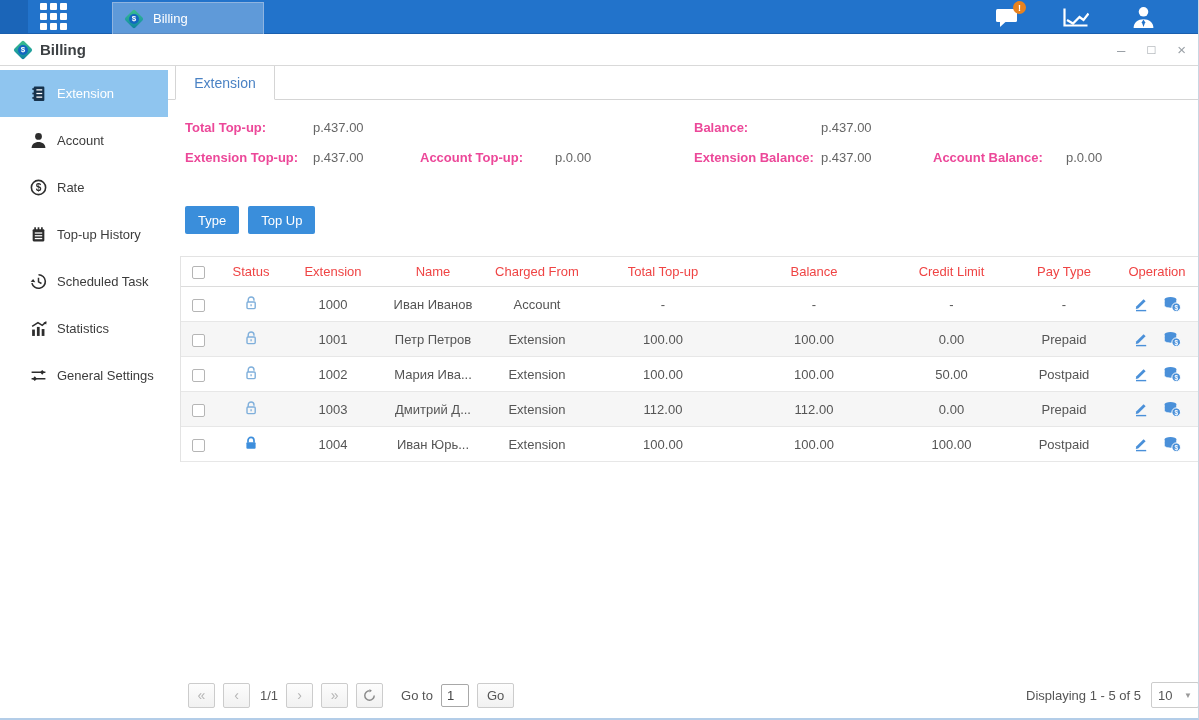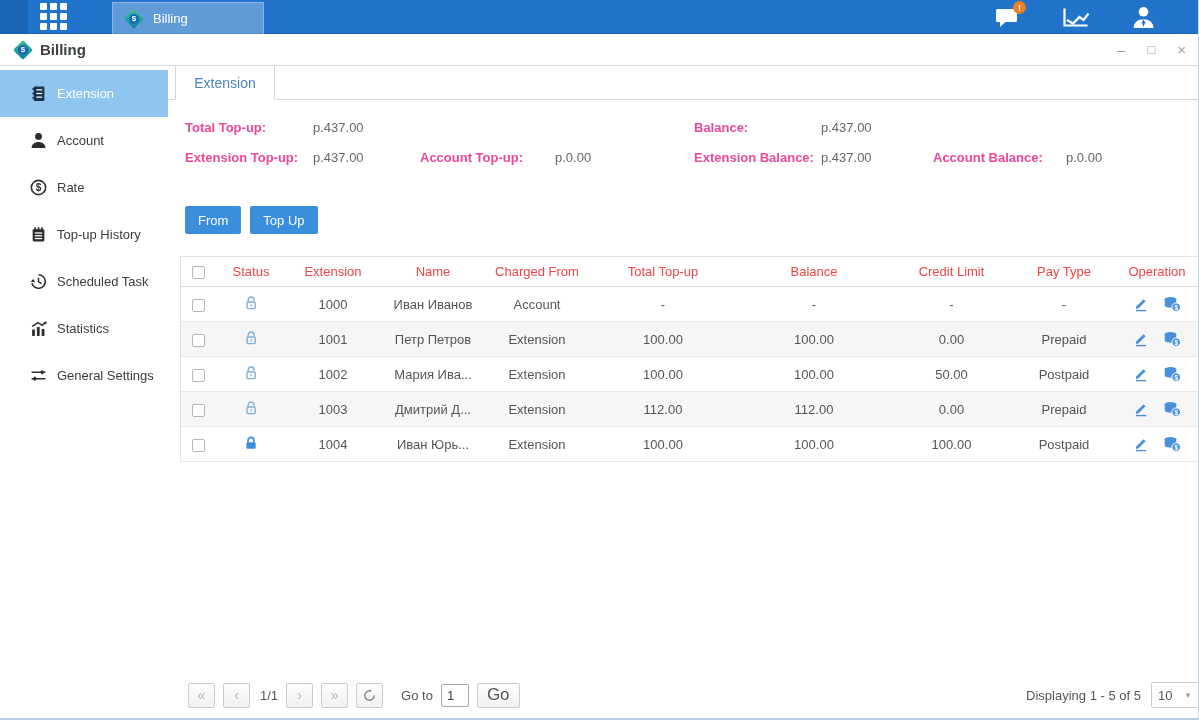--- a/index.html
+++ b/index.html
@@ -76,21 +76,21 @@
   .op-icons { display:flex; justify-content:center; gap:14px; }
   .op-icons svg { cursor:pointer; }
   .lock { display:inline-block; width:16px; height:16px; }
 
   
   .pager { margin-top:auto; height:30px; margin-bottom:8px; display:flex; align-items:center; padding:0 14px 0 20px; color:#555; }
   .pg-btn { width:27px; height:25px; border:1px solid #ccc; border-radius:2px; background:linear-gradient(#fdfdfd,#f1f1f1); display:flex; align-items:center; justify-content:center; color:#b5b5b5; font-size:14px; cursor:pointer; margin-right:8px; }
   .pg-ind { margin:0 8px 0 2px; color:#555; }
   .goto-lbl { margin:0 8px 0 10px; }
   .goto-input { width:28px; height:23px; border:1px solid #a8a8a8; border-radius:2px; font-family:inherit; font-size:13px; padding-left:5px; color:#444; }
-  .go-btn { height:25px; padding:0 9px; margin-left:8px; border:1px solid #ccc; border-radius:2px; background:linear-gradient(#fdfdfd,#f1f1f1); color:#555; font-family:inherit; font-size:17px; cursor:pointer; }
+  .go-btn { height:25px; padding:0 9px; margin-left:8px; border:1px solid #ccc; border-radius:2px; background:linear-gradient(#fdfdfd,#f1f1f1); color:#555; font-family:inherit; font-size:13px; cursor:pointer; }
   .pg-right { margin-left:auto; display:flex; align-items:center; gap:10px; }
   .size-select { width:48px; height:26px; border:1px solid #ccc; border-radius:2px; background:#fff; display:flex; align-items:center; justify-content:space-between; padding:10px 6px; cursor:pointer; color:#555; }
   .size-select .arr { color:#9a9a9a; font-size:8px; }
 </style>
 </head>
 <body>
 
 <div class="topbar">
   <div class="topbar-left"></div>
   <div class="grid-icon">
@@ -256,21 +256,21 @@
         <div class="sum-right">
           <span class="lbl w127">Extension Balance:</span>
           <span class="val w112">p.437.00</span>
           <span class="lbl w105" style="width:133px">Account Balance:</span>
           <span class="val">p.0.00</span>
         </div>
       </div>
     </div>
 
     <div class="btn-row">
-      <button class="btn">From</button>
+      <button class="btn">Type</button>
       <button class="btn">Top Up</button>
     </div>
 
     <div class="tbl">
       <div class="t-row t-head">
         <div class="c col-check"><span class="cbx"></span></div>
         <div class="c col-status">Status</div>
         <div class="c col-ext">Extension</div>
         <div class="c col-name">Name</div>
         <div class="c col-charged">Charged From</div>

